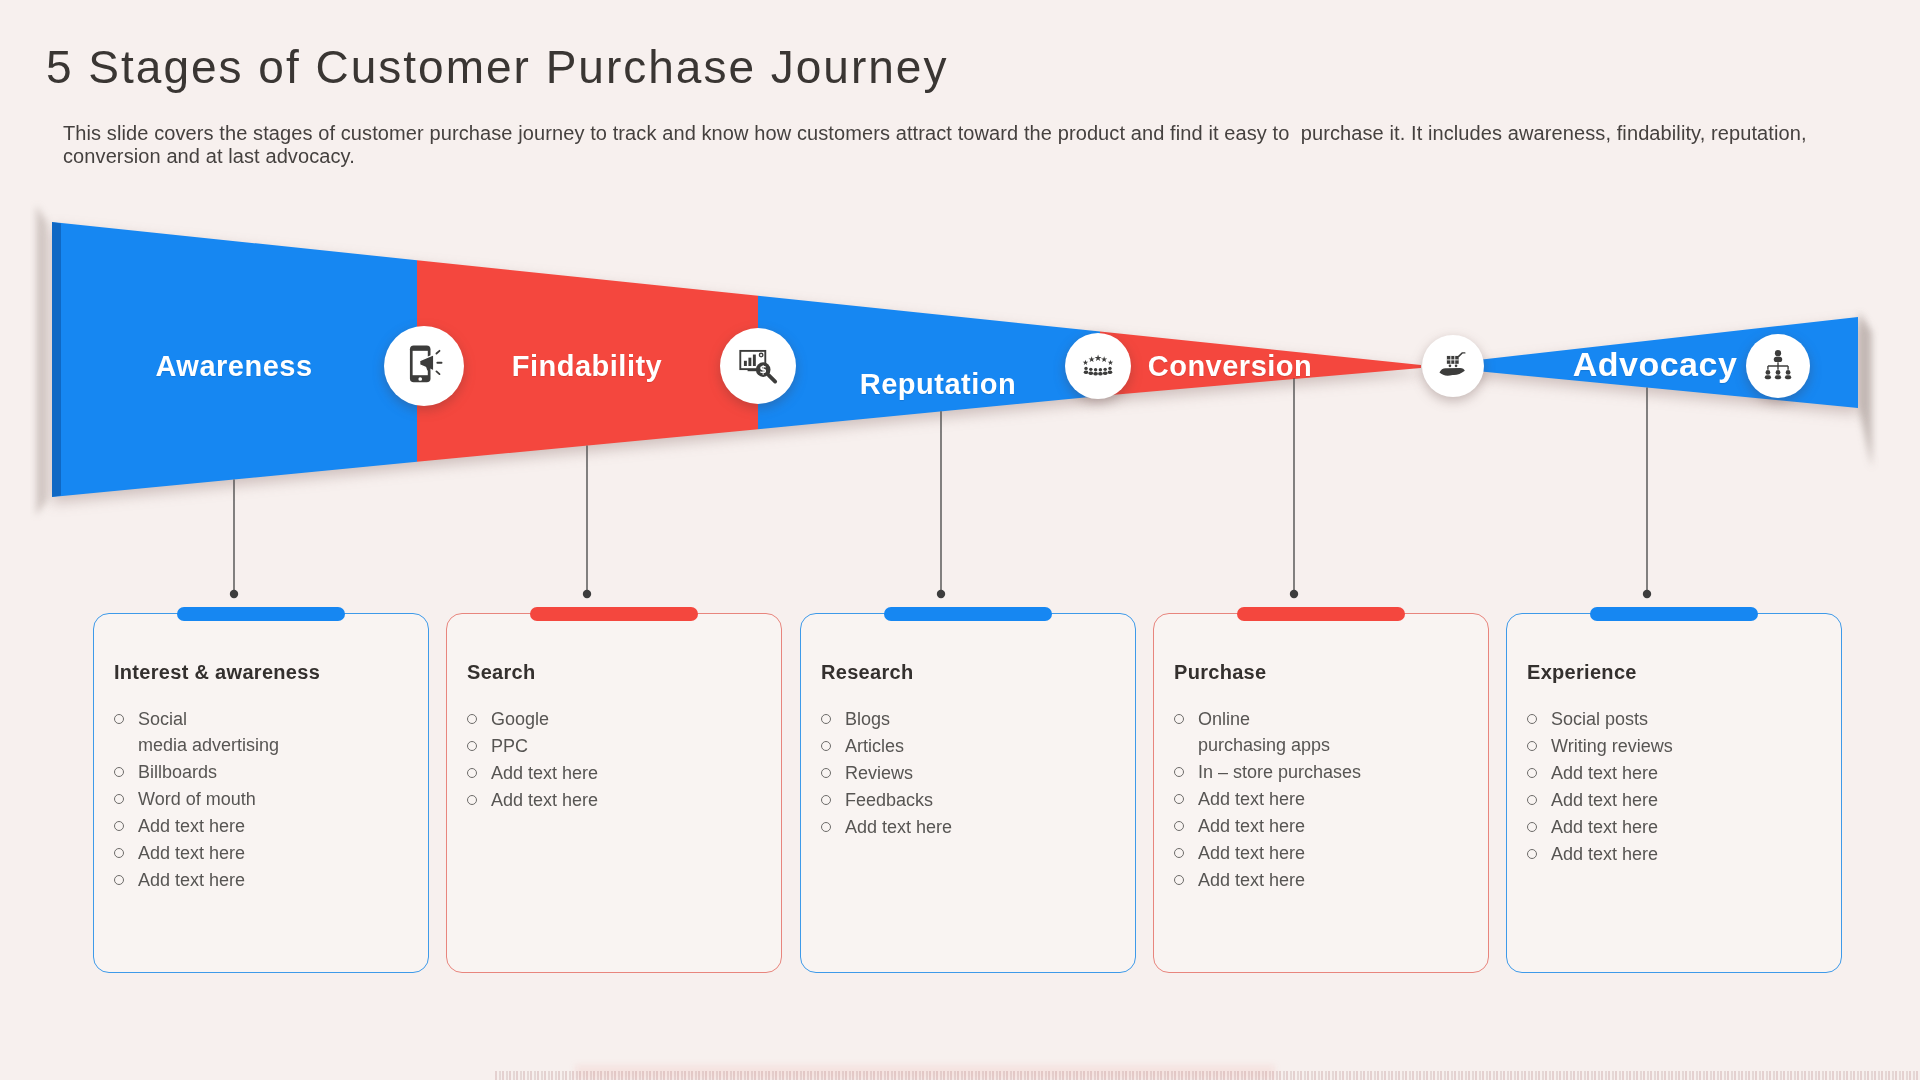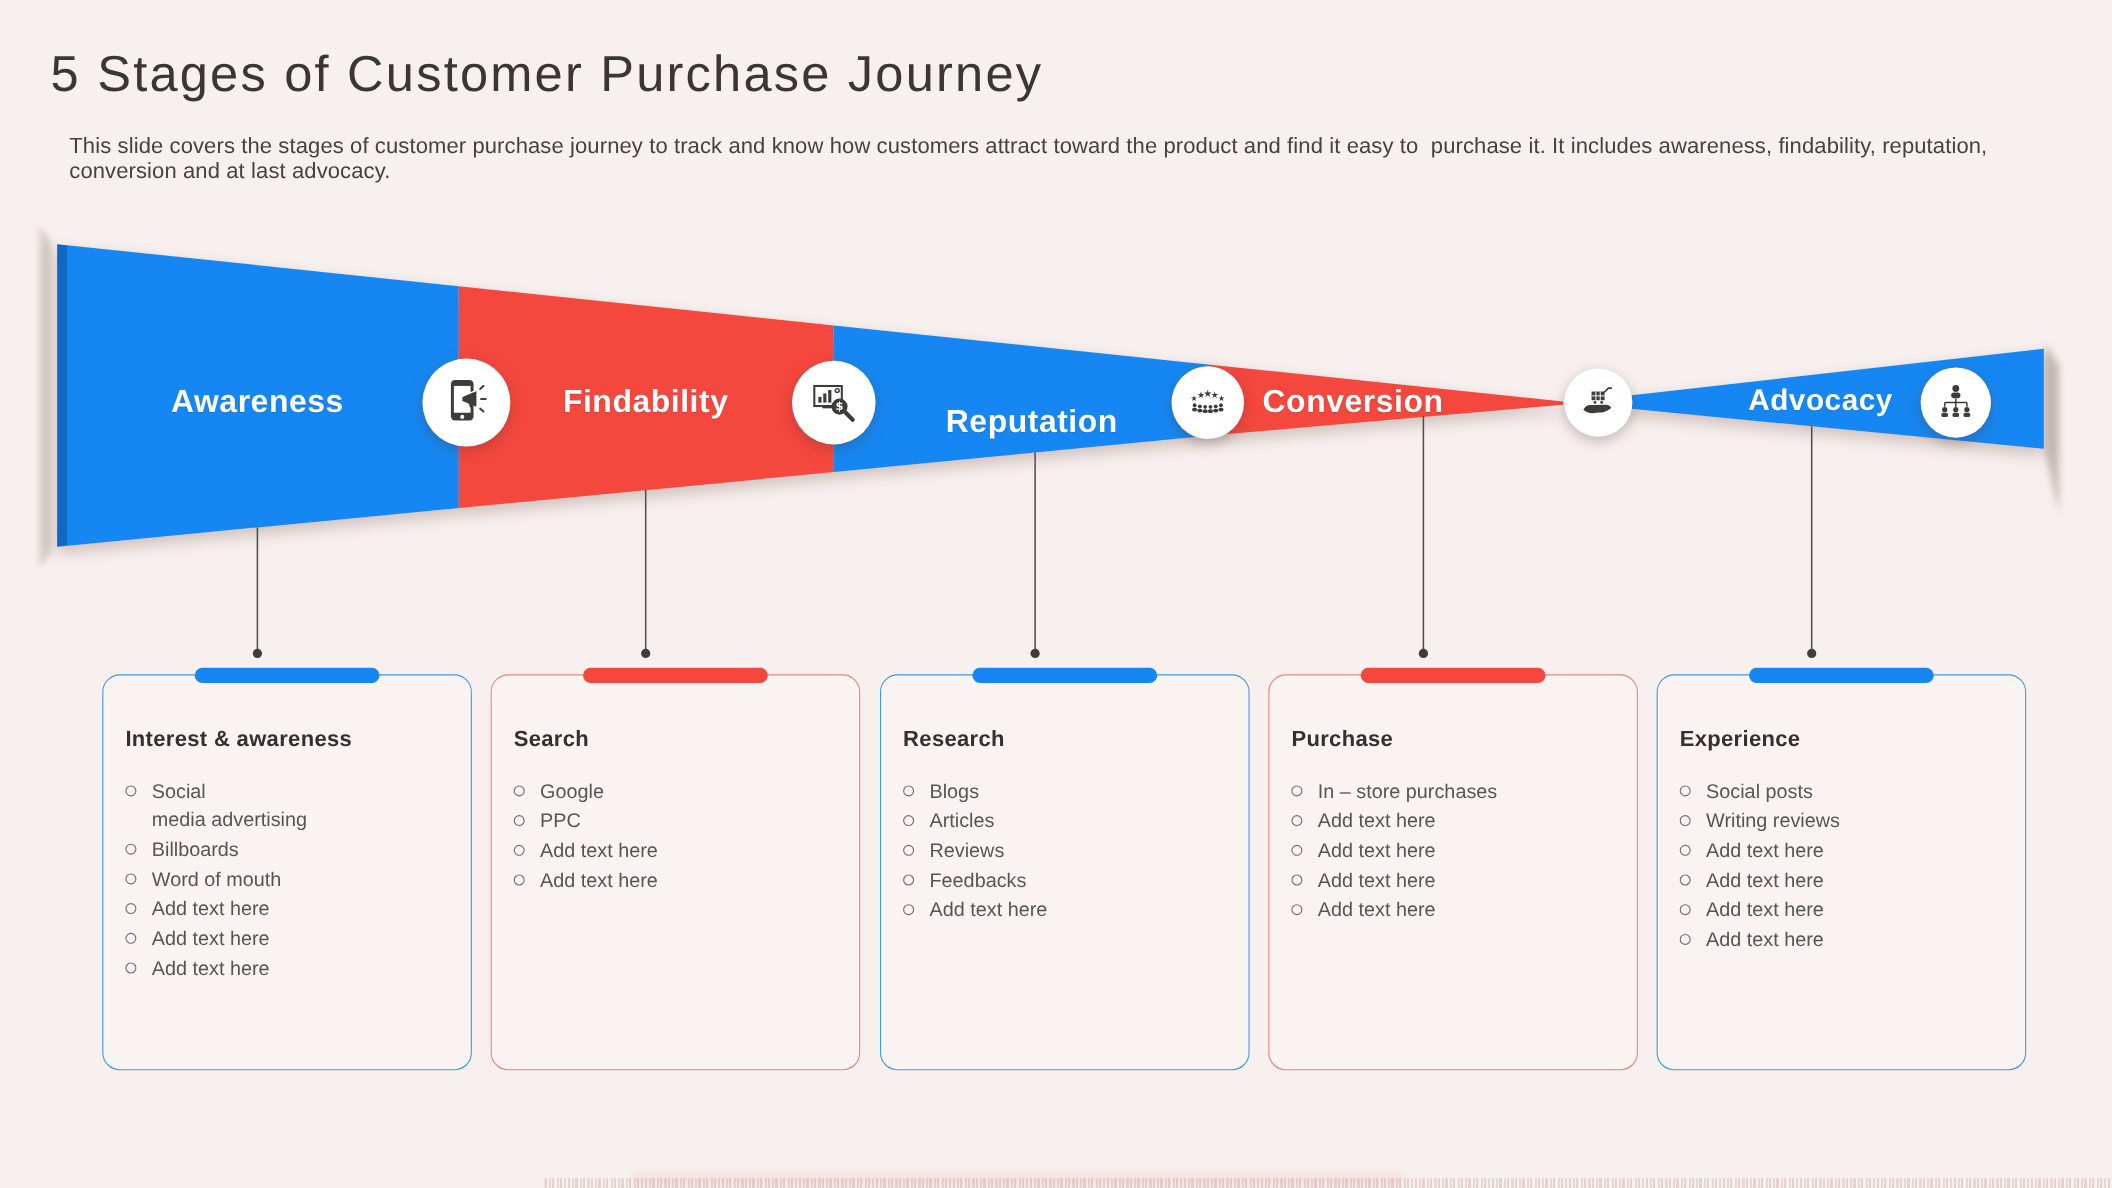--- a/index.html
+++ b/index.html
@@ -127,21 +127,21 @@
       <circle cx="1098" cy="366" r="33"></circle>
       <circle cx="1453" cy="366" r="31"></circle>
       <circle cx="1778" cy="366" r="32"></circle>
     </g>
   </svg>
 
   <div class="stage-label" style="left:234px;top:366px">Awareness</div>
   <div class="stage-label" style="left:587px;top:366px">Findability</div>
   <div class="stage-label" style="left:938px;top:384px">Reputation</div>
   <div class="stage-label" style="left:1230px;top:366px">Conversion</div>
-  <div class="stage-label" style="left:1655px;top:364px;font-size:27px">Advocacy</div>
+  <div class="stage-label" style="left:1655px;top:364px;font-size:34px">Advocacy</div>
 
   <div class="stage-icon" style="left:424px;top:366px">
     <svg width="52" height="52" viewBox="0 0 48 48">
       <rect x="11" y="5" width="19" height="34" rx="3.5" fill="#3c3c3b"></rect>
       <rect x="13.5" y="10" width="14" height="22.5" fill="#ffffff"></rect>
       <circle cx="20.5" cy="36" r="1.7" fill="#ffffff"></circle>
       <path d="M20 19 L33 13.5 V28.5 L20 23 Z" fill="#3c3c3b" stroke="#ffffff" stroke-width="1.2"></path>
       <path d="M25.5 23.5 l1.6 4.6 3-0.7 -1.4 -4.6 Z" fill="#3c3c3b"></path>
       <g stroke="#3c3c3b" stroke-width="1.7" stroke-linecap="round">
         <line x1="35.5" y1="12.5" x2="38.3" y2="10"></line>
@@ -312,20 +312,25 @@
     </div>
   </div>
 
   <div class="card red" style="left:1153px">
     <div class="pill"></div>
     <div class="card-inner">
       <h3 class="card-title">Purchase</h3>
       <ul class="card-list">
           <li>
             <span class="bullet"></span>
+            <span class="item-text">Online
+purchasing apps</span>
+          </li>
+          <li>
+            <span class="bullet"></span>
             <span class="item-text">In – store purchases</span>
           </li>
           <li>
             <span class="bullet"></span>
             <span class="item-text">Add text here</span>
           </li>
           <li>
             <span class="bullet"></span>
             <span class="item-text">Add text here</span>
           </li>

